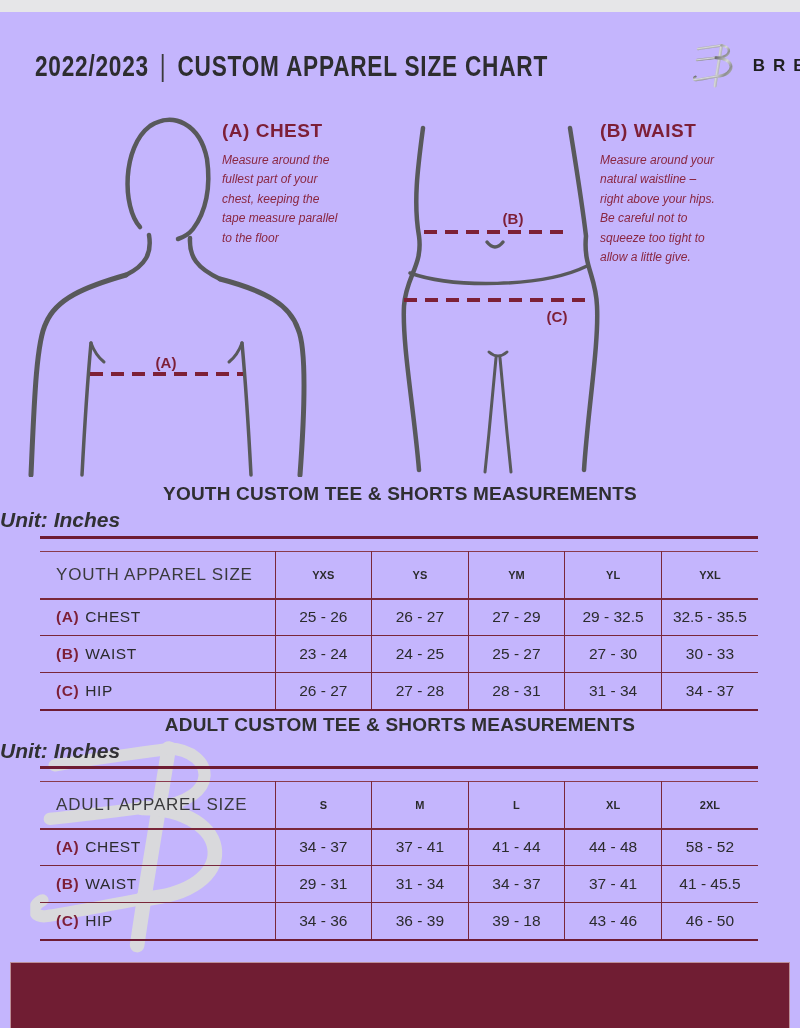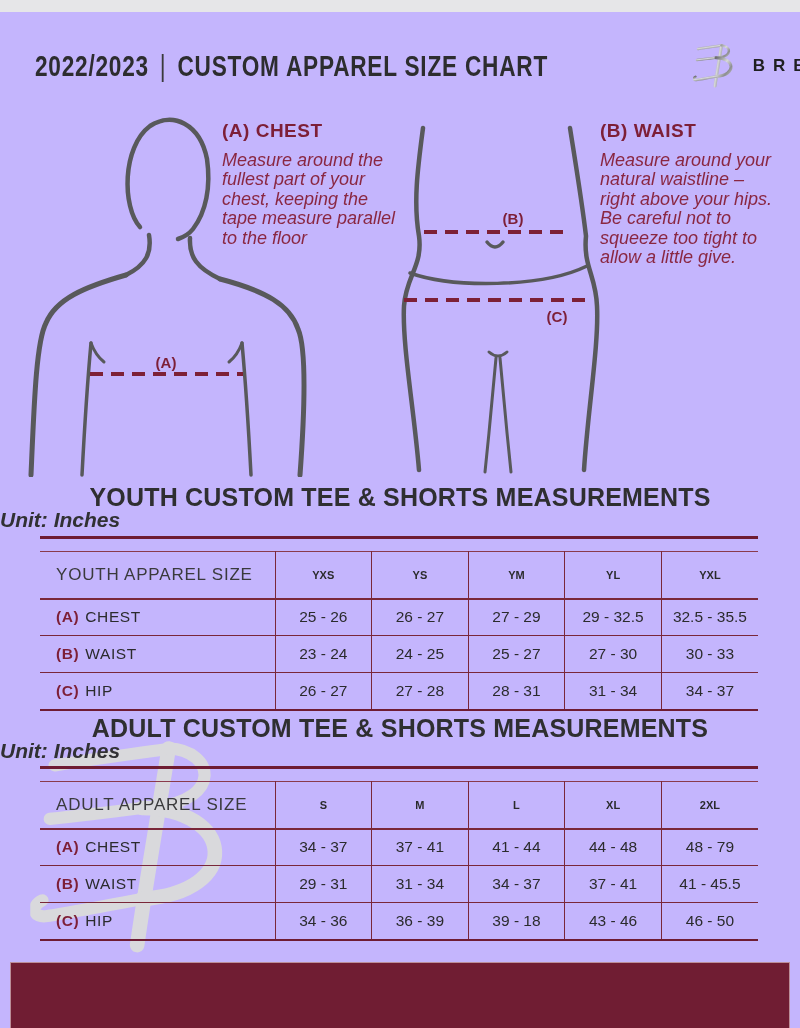--- a/index.html
+++ b/index.html
@@ -20,25 +20,25 @@
                transform:scaleX(0.78); transform-origin:left center; white-space:nowrap; }
   .doc-title .pipe { font-weight:300; color:#3a3a3c; padding:0 14px; }
   .brandlock { display:flex; align-items:center; gap:14px; }
   .brand-word { font-weight:bold; font-size:17px; letter-spacing:8px; color:#1f1f21; white-space:nowrap; }
   .logo-b { width:46px; height:56px; }
 
   
   .fig { position:absolute; }
   .guide-block { position:absolute; }
   .guide-h { font-weight:bold; font-size:19px; color:#7d1f37; letter-spacing:0.5px; margin-bottom:9px; }
-  .guide-p { font-style:italic; font-size:18px; line-height:19.4px; color:#8a2742; white-space:pre-line; }
+  .guide-p { font-style:italic; font-size:12px; line-height:19.4px; color:#8a2742; white-space:pre-line; }
 
   
   .sec-title { position:absolute; left:0; right:0; text-align:center; font-weight:bold;
-               font-size:25px; color:#2f2f31; letter-spacing:0.2px; }
+               font-size:19px; color:#2f2f31; letter-spacing:0.2px; }
   .sec-unit  { position:absolute; left:0; right:0; text-align:left; font-weight:bold;
                font-style:italic; font-size:21px; color:#313133; }
 
   
   .table-wrap { position:absolute; left:40px; width:718px; border-top:3px solid #6f1c33; padding-top:12px; }
   table.sizing { width:100%; border-collapse:collapse; table-layout:fixed;
                  border-top:1.5px solid #8a3b4c; border-bottom:2.5px solid #6f1c33; }
   table.sizing th, table.sizing td { border-bottom:1.5px solid #7a2739; text-align:center;
                  vertical-align:middle; color:#2b2b2d; font-size:15.5px; }
   table.sizing thead th { height:47px; font-weight:bold; font-size:11px; border-bottom:2px solid #7a2739; }
@@ -208,21 +208,21 @@
               <th>2XL</th>
             </tr>
           </thead>
         <tbody>
             <tr>
               <td class="rowlabel"><span class="pfx">(A)</span><span>CHEST</span></td>
               <td>34 - 37</td>
               <td>37 - 41</td>
               <td>41 - 44</td>
               <td>44 - 48</td>
-              <td>48 - 79</td>
+              <td>58 - 52</td>
             </tr>
             <tr>
               <td class="rowlabel"><span class="pfx">(B)</span><span>WAIST</span></td>
               <td>29 - 31</td>
               <td>31 - 34</td>
               <td>34 - 37</td>
               <td>37 - 41</td>
               <td>41 - 45.5</td>
             </tr>
             <tr>

